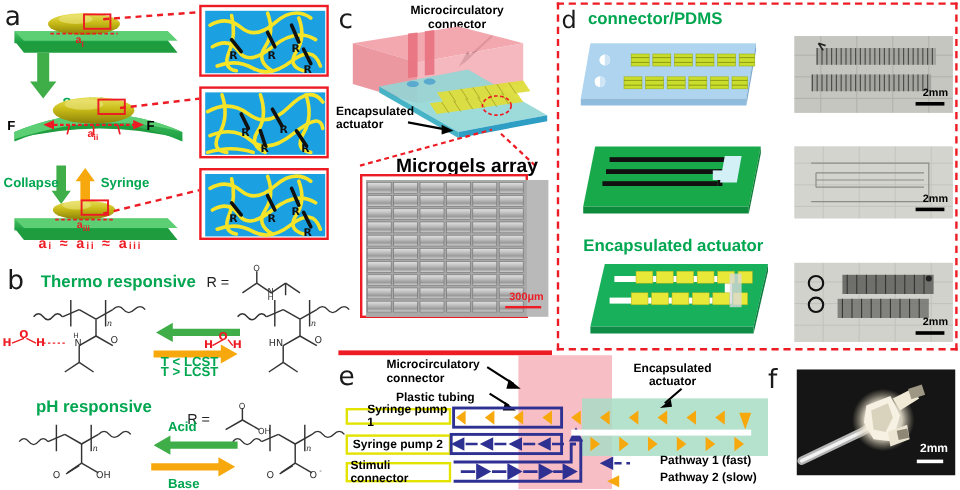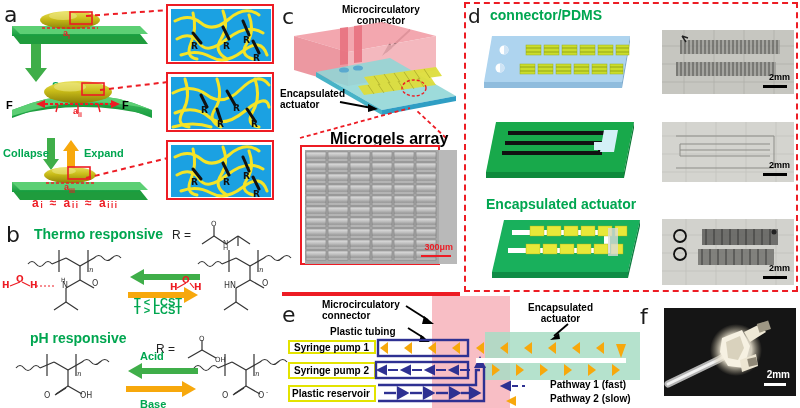--- a/index.html
+++ b/index.html
@@ -76,21 +76,21 @@
     <div class="abs bt" style="left:122px;top:99px;font-size:11px;">F</div>
     <div class="abs redtxt" style="left:73px;top:106px;font-size:9px;"><span>a</span><sub style="font-size:7px;">ii</sub></div>
 
     <svg class="abs" style="left:42px;top:138px;" width="18" height="34">
       <polygon points="5,0 13,0 13,21 17,21 9,32 1,21 5,21" fill="#3fae49"></polygon>
     </svg>
     <svg class="abs" style="left:62px;top:138px;" width="18" height="34">
       <polygon points="5,34 13,34 13,13 17,13 9,2 1,13 5,13" fill="#f7a80c"></polygon>
     </svg>
     <div class="abs grnhdr" style="left:3px;top:147px;font-size:11px;">Collapse</div>
-    <div class="abs grnhdr" style="left:84px;top:147px;font-size:11px;">Expand</div>
+    <div class="abs grnhdr" style="left:84px;top:147px;font-size:11px;">Syringe</div>
 
     <svg class="abs" style="left:8px;top:162px;" width="140" height="42">
       <polygon points="4,28 132,28 140,38 12,38" fill="#1f9c3d"></polygon>
       <rect x="4" y="20" width="128" height="10" fill="url(#greeng)"></rect>
       <polygon points="4,20 132,20 140,28 12,28" fill="#5ccf74"></polygon>
       <ellipse cx="62" cy="13" rx="26" ry="8" fill="url(#gelg)"></ellipse>
       <ellipse cx="56" cy="9" rx="12" ry="3.5" fill="#efe98a" opacity="0.55"></ellipse>
       <line x1="38" y1="21" x2="86" y2="21" stroke="#ed1c24" stroke-width="1.6" stroke-dasharray="3,2"></line>
       <rect x="60" y="5" width="22" height="12" fill="none" stroke="#ed1c24" stroke-width="1.6"></rect>
     </svg>
@@ -752,23 +752,23 @@
     </svg>
 
     <div class="abs bt" style="left:248px;top:6px;font-size:10px;line-height:11px;text-align:center;">
       <span>Encapsulated</span><br><span>actuator</span>
     </div>
     <svg class="abs" style="left:268px;top:26px;" width="32" height="22">
       <line x1="20" y1="2" x2="6" y2="14" stroke="#000" stroke-width="1.8"></line>
       <polygon points="2,18 11,11 12,17" fill="#000"></polygon>
     </svg>
 
-    <div class="abs" style="left:8px;top:44px;width:88px;height:14px;border:2px solid #e3e300;background:#fff;box-sizing:border-box;display:flex;align-items:center;padding-left:4px;font-weight:bold;font-size:10px;color:#000;">Syringe pump 1</div>
+    <div class="abs" style="left:8px;top:44px;width:88px;height:14px;border:2px solid #e3e300;background:#fff;box-sizing:border-box;display:flex;align-items:center;padding-left:16px;font-weight:bold;font-size:10px;color:#000;">Syringe pump 1</div>
     <div class="abs" style="left:8px;top:66px;width:88px;height:17px;border:2px solid #e3e300;background:#fff;box-sizing:border-box;display:flex;align-items:center;padding-left:4px;font-weight:bold;font-size:10px;color:#000;">Syringe pump 2</div>
-    <div class="abs" style="left:8px;top:89px;width:88px;height:17px;border:2px solid #e3e300;background:#fff;box-sizing:border-box;display:flex;align-items:center;padding-left:2px;font-weight:bold;font-size:10px;color:#000;">Plastic reservoir</div>
+    <div class="abs" style="left:8px;top:89px;width:88px;height:17px;border:2px solid #e3e300;background:#fff;box-sizing:border-box;display:flex;align-items:center;padding-left:2px;font-weight:bold;font-size:10px;color:#000;">Stimuli connector</div>
 
     <svg class="abs" style="left:0;top:0;" width="360" height="112">
 
       <rect x="98" y="44" width="90" height="16" fill="none" stroke="#2e3192" stroke-width="2.4"></rect>
 
       <rect x="96" y="66" width="92" height="16" fill="none" stroke="#2e3192" stroke-width="2.4"></rect>
 
       <path d="M98,89 L196,89 L196,74 L200,74" fill="none" stroke="#2e3192" stroke-width="2.4"></path>
       <path d="M98,105 L204,105 L204,70" fill="none" stroke="#2e3192" stroke-width="2.4"></path>
 

